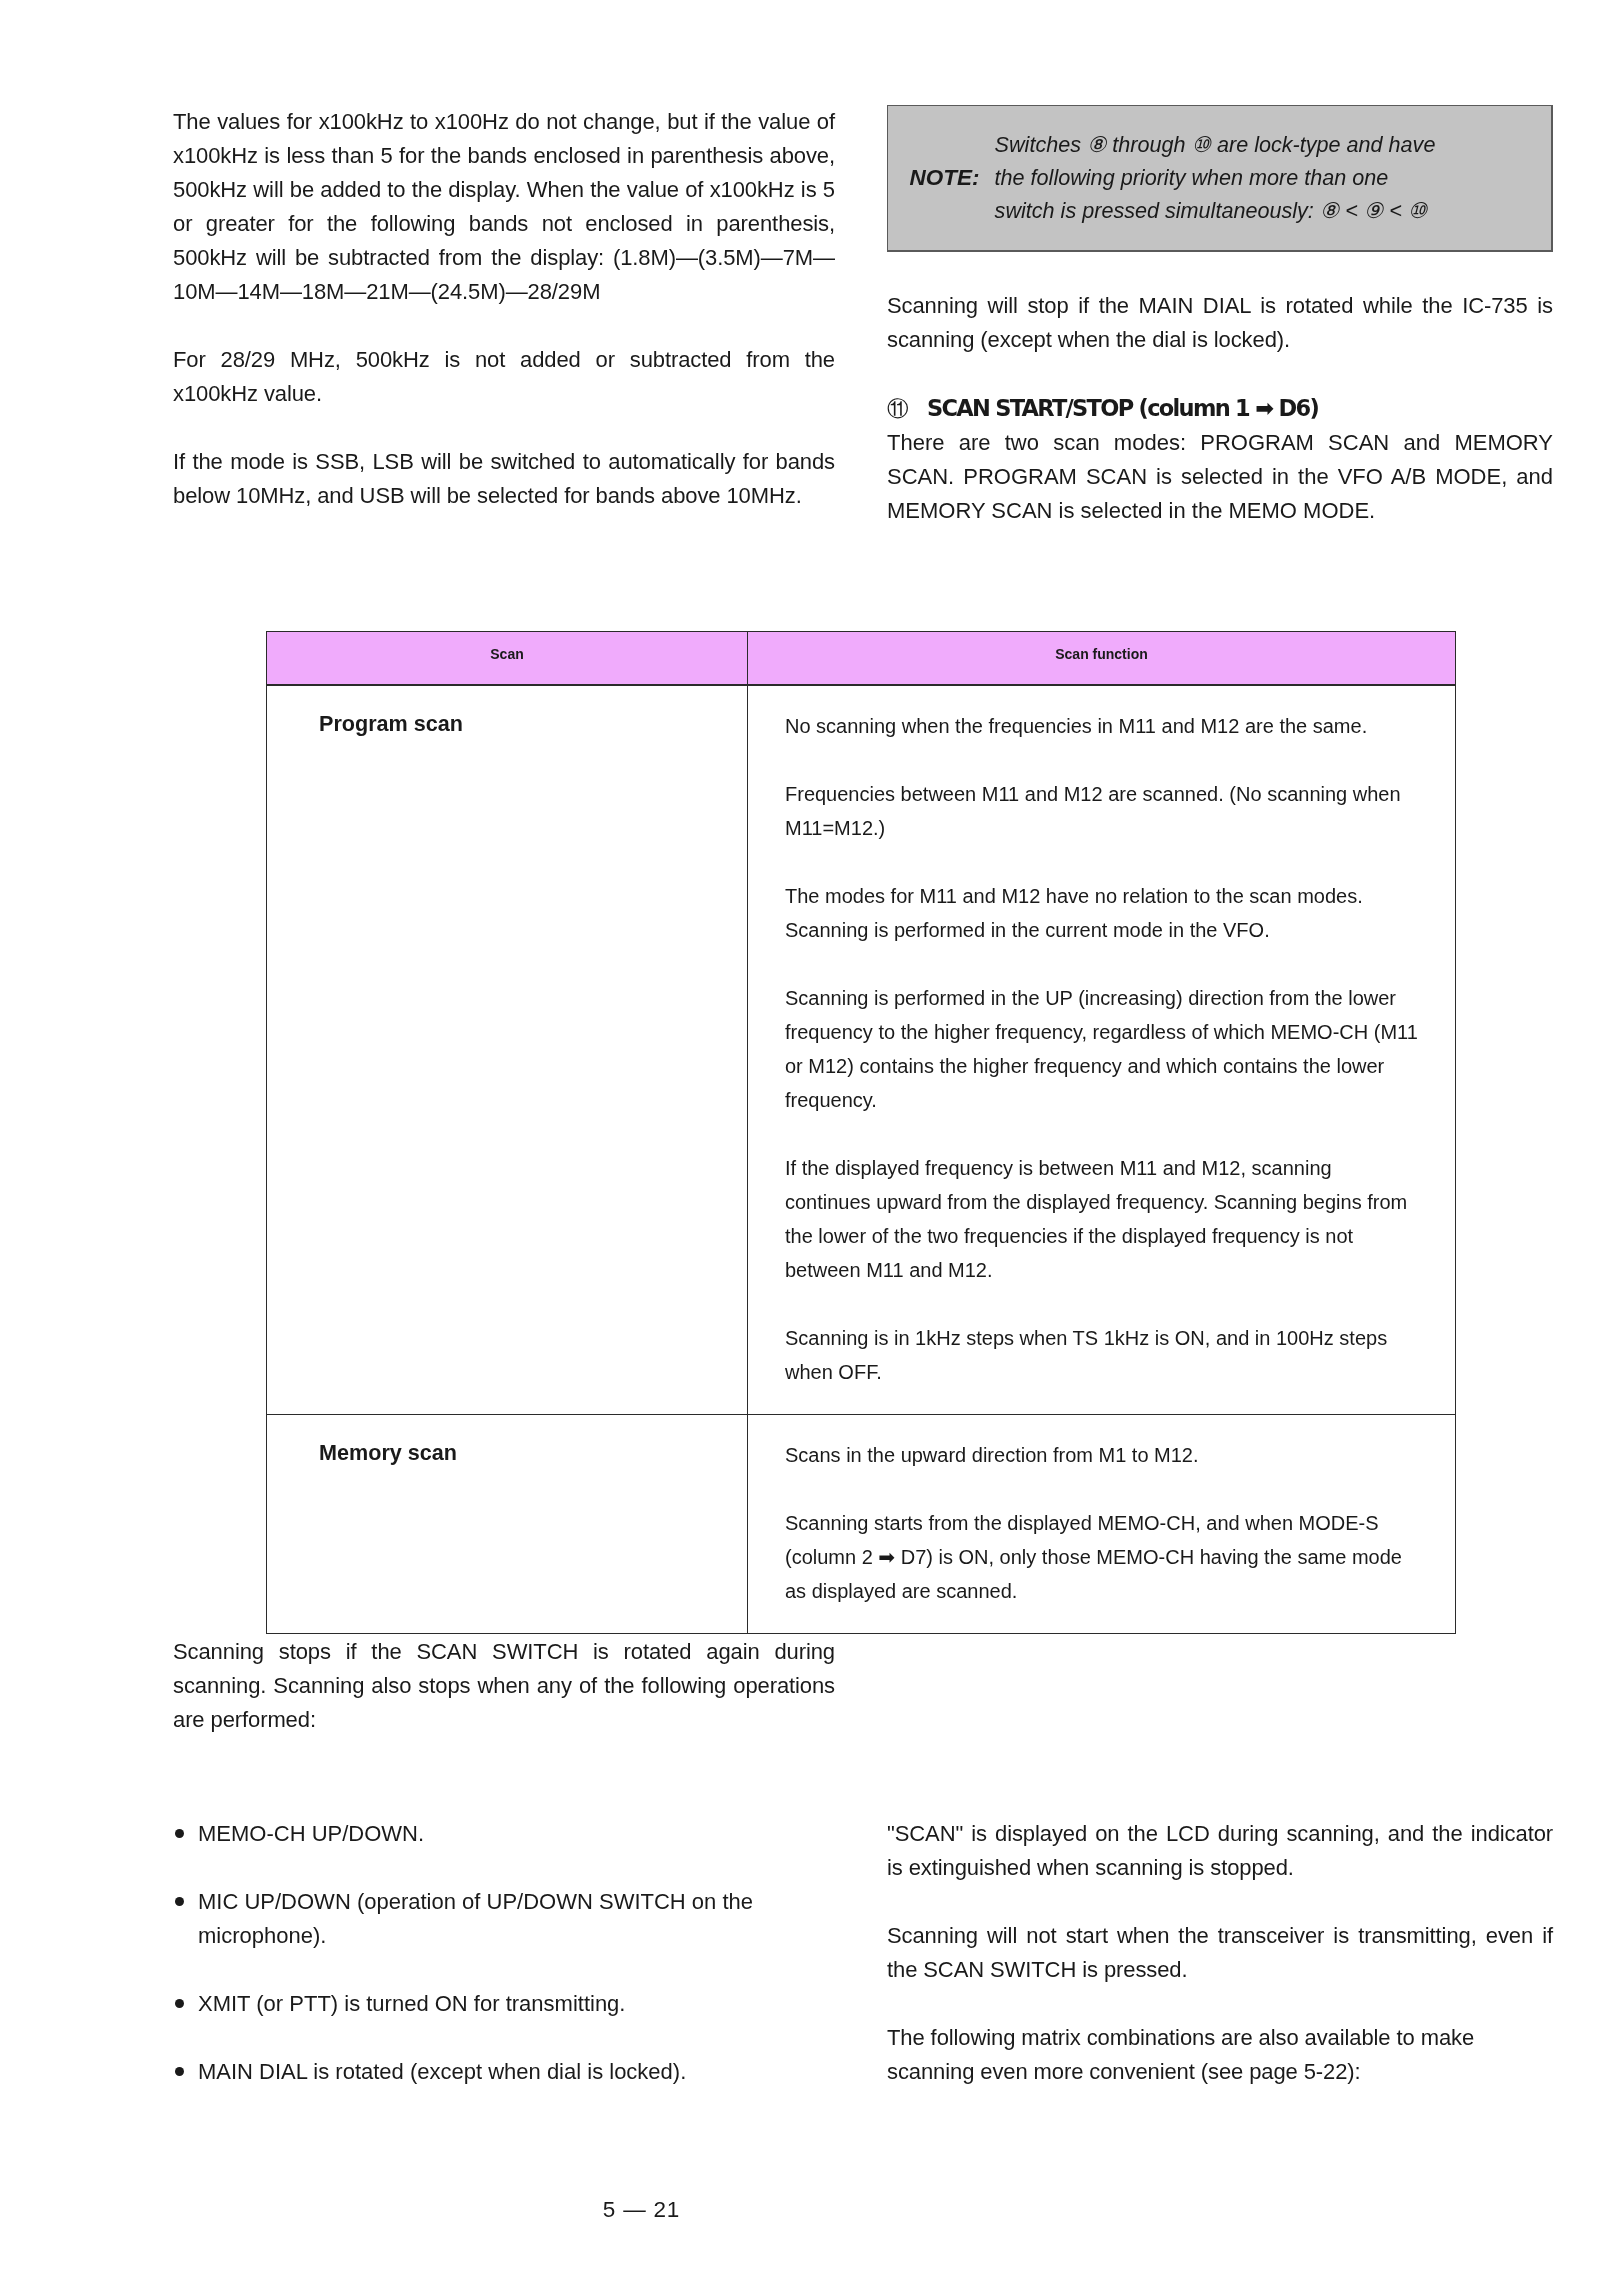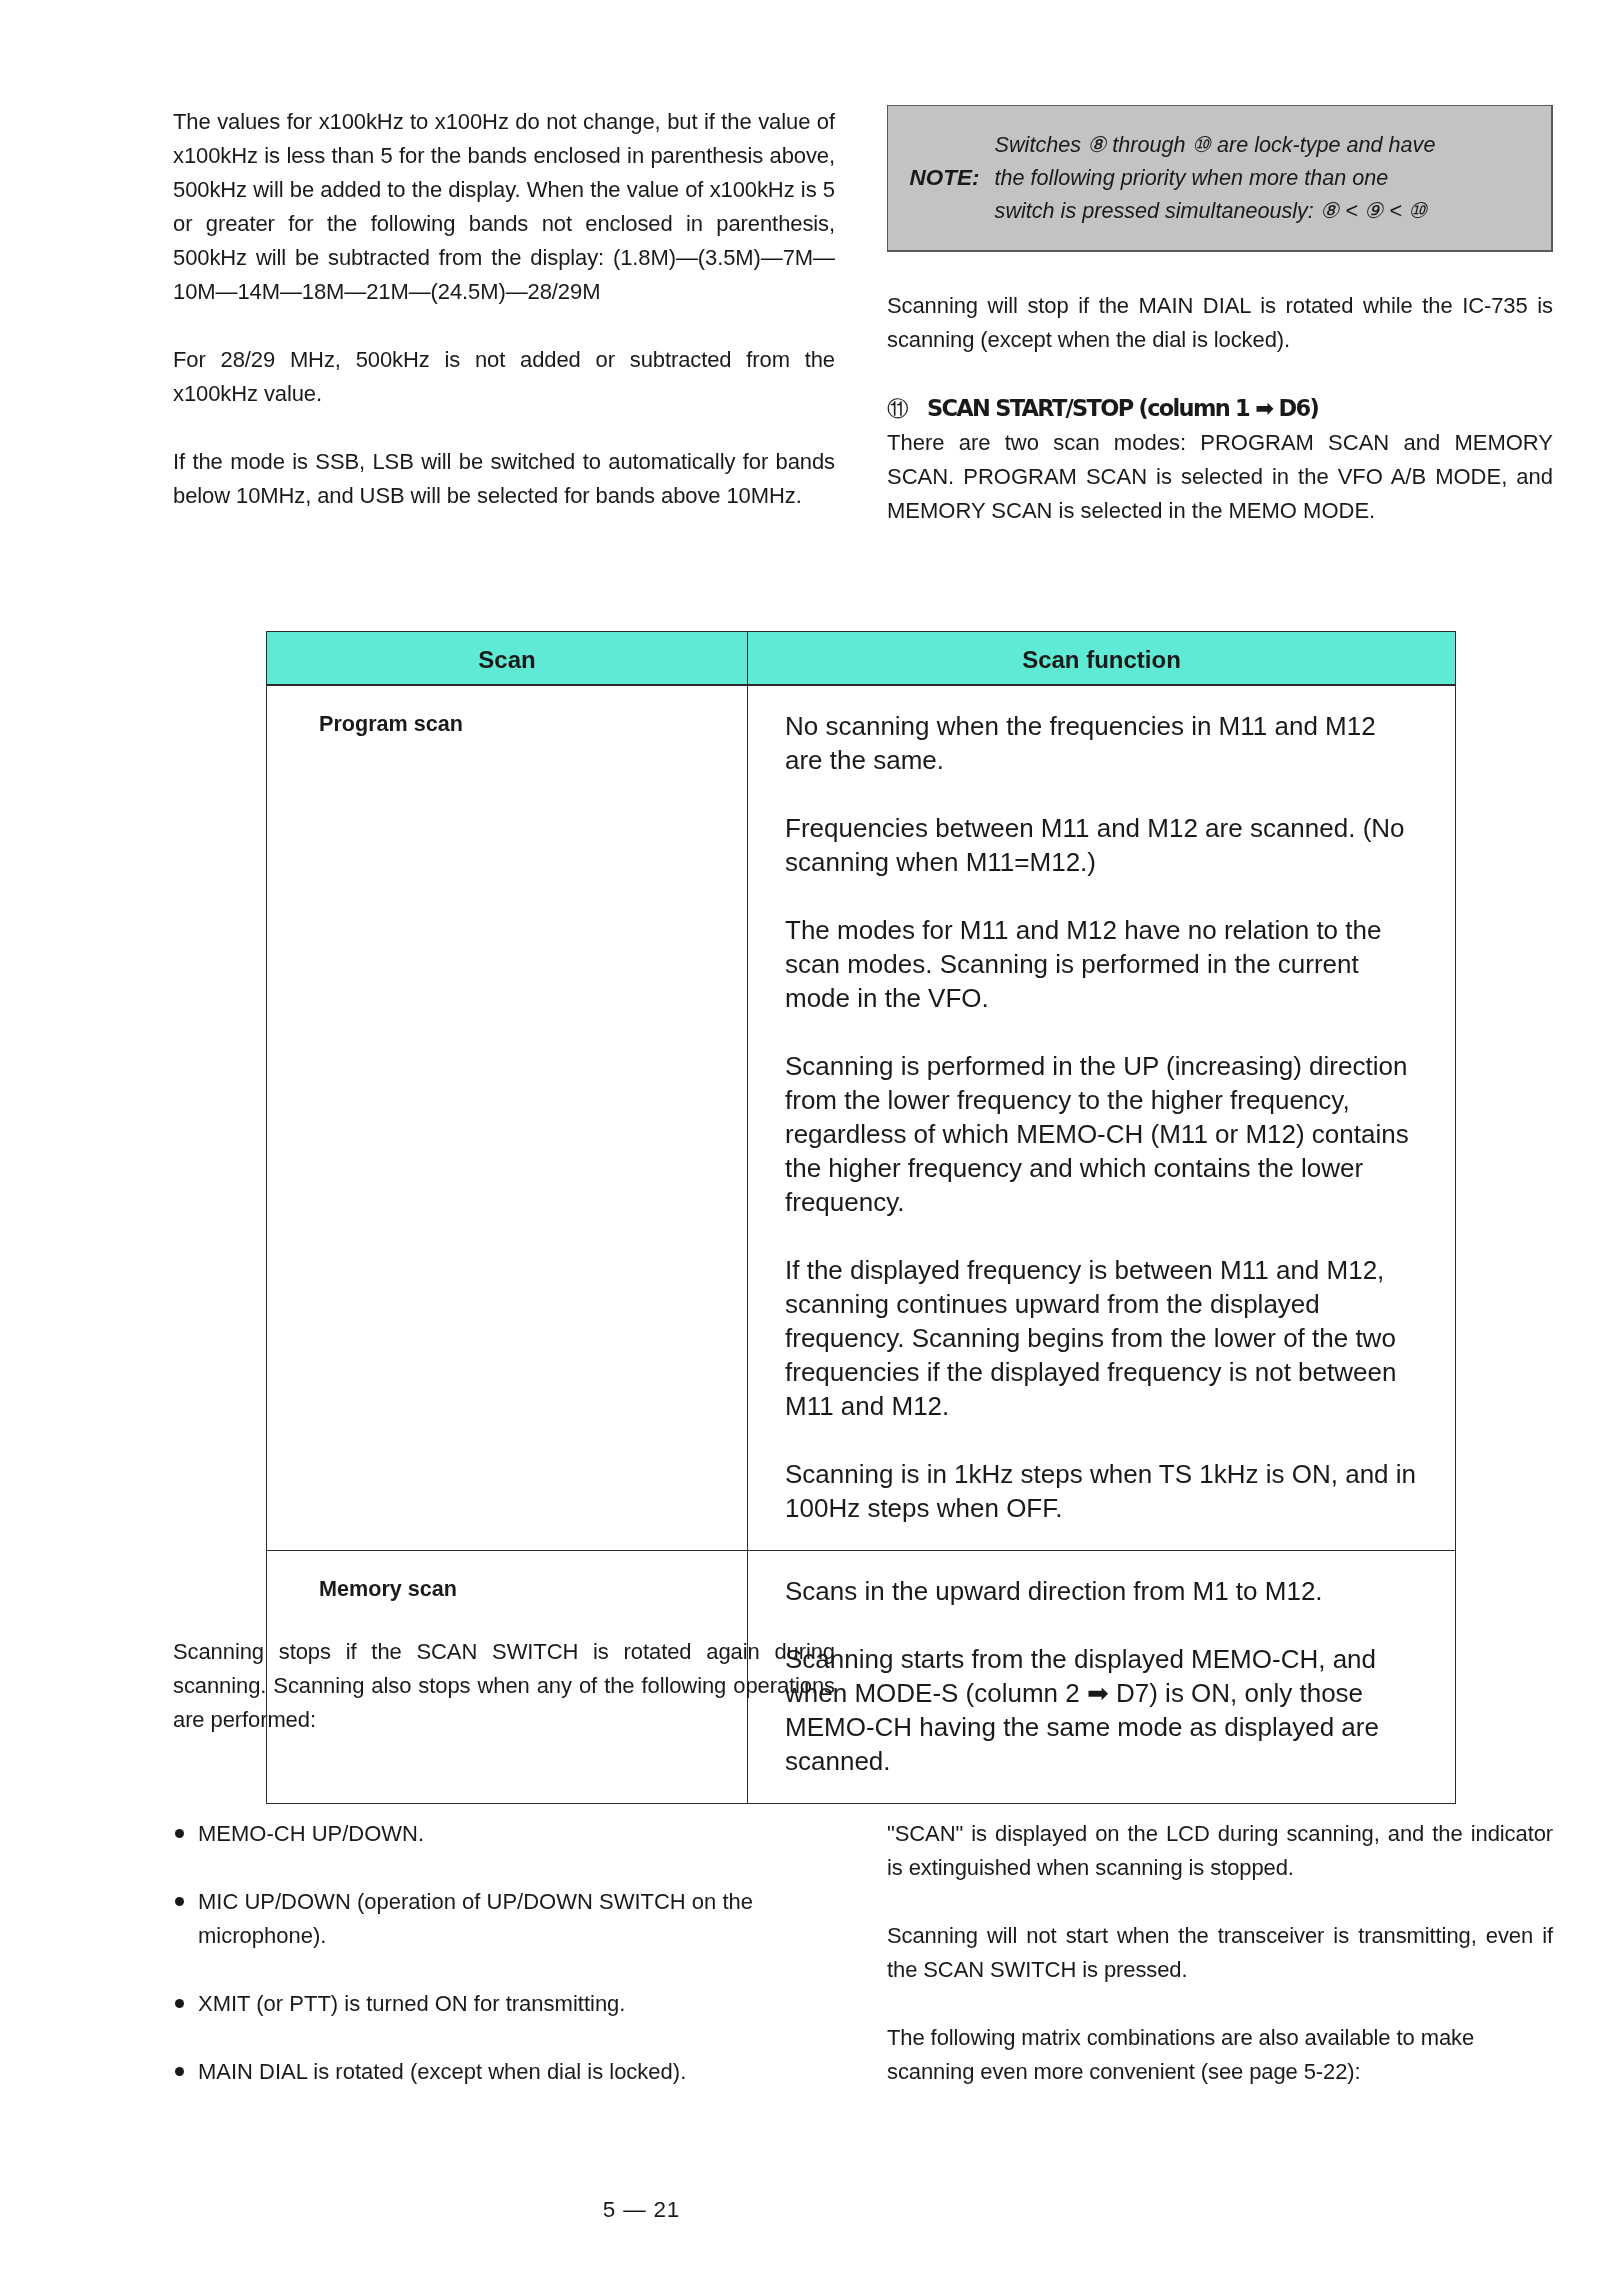--- a/index.html
+++ b/index.html
@@ -119,37 +119,37 @@
     border-collapse: collapse;
     table-layout: fixed;
   }
   .scan-table th,
   .scan-table td {
     border: 1.7px solid #2b2b2b;
     box-sizing: border-box;
     vertical-align: top;
   }
   .scan-table thead th {
-    background: #5eead4;
-    font-size: 24px;
+    background: #f0abfc;
+    font-size: 14px;
     font-weight: bold;
     text-align: center;
     height: 53px;
     padding: 14px 0 0 0;
     border-bottom-width: 2.5px;
   }
   .scan-table .col-a { width: 481px; }
   .scan-table .col-b { width: 708px; }
   .cell-label {
     font-size: 21.6px;
     font-weight: bold;
     padding: 25px 0 0 52px;
   }
   .cell-body {
-    font-size: 26px;
+    font-size: 20px;
     line-height: 34px;
     padding: 23px 37px 25px 37px;
   }
   .cell-body p { margin: 0; }
   .cell-body p + p { margin-top: 34px; }
 
   
   .col-left-bottom {
     position: absolute;
     left: 173px;

